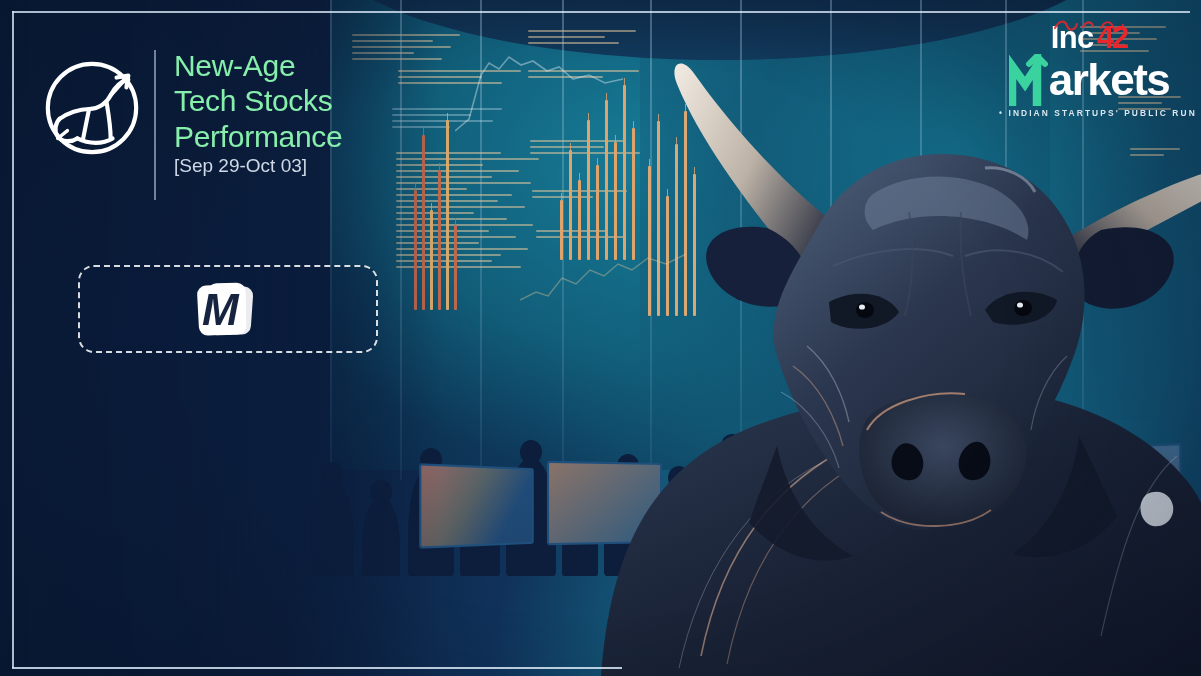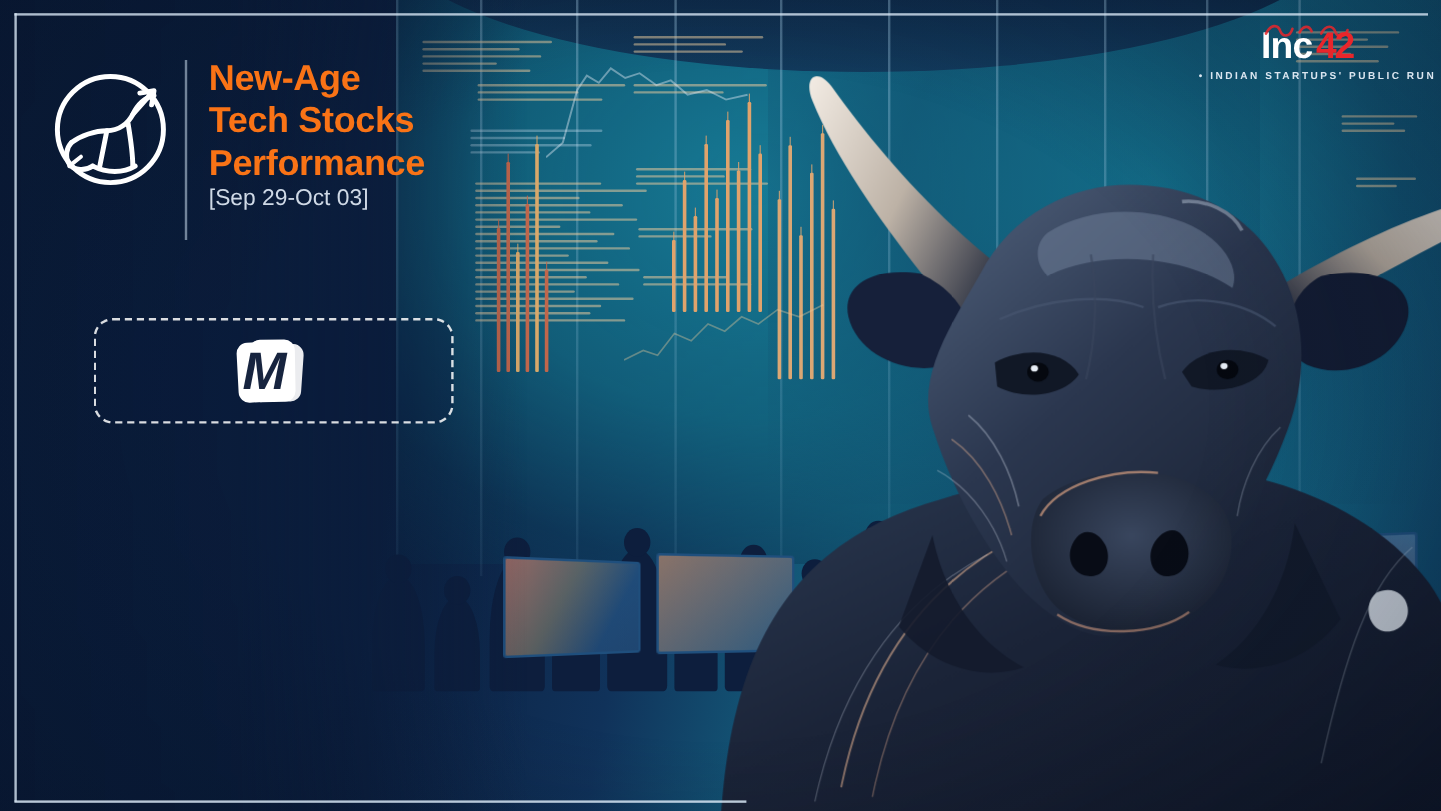--- a/index.html
+++ b/index.html
@@ -110,21 +110,21 @@
   
   .header{ position:absolute; left:38px; top:48px; display:flex; align-items:flex-start; }
   .bull-badge{ width:108px; height:108px; flex:none; margin-top:6px; }
   .bull-badge svg{ width:100%; height:100%; }
   .title-divider{
     width:2px; align-self:stretch; background:rgba(200,218,235,.55);
     margin:2px 18px 6px 8px; min-height:150px;
   }
   .titles{ padding-top:0; }
   .titles h1{
-    color:#f97316; font-size:30px; line-height:1.18; font-weight:700;
+    color:#86efac; font-size:30px; line-height:1.18; font-weight:400;
     letter-spacing:-.3px; white-space:pre-line;
   }
   .subtitle{
     color:#e3ecf5; font-size:19px; font-weight:400; margin-top:6px; line-height:1.25;
   }
   .daterange{
     color:#cfd9e6; font-size:19px; font-weight:400; line-height:1.3;
   }
 
   
@@ -505,17 +505,27 @@
       <path d="M4 12 C8 4 14 4 16 10 C18 15 24 15 26 8" fill="none" stroke="#e8262b" stroke-width="2.2" stroke-linecap="round"></path>
       <path d="M32 11 C35 5 40 5 42 10" fill="none" stroke="#e8262b" stroke-width="2.2" stroke-linecap="round"></path>
       <path d="M50 12 C54 4 60 5 62 11 C64 16 70 15 72 9" fill="none" stroke="#e8262b" stroke-width="2.2" stroke-linecap="round"></path>
     </svg>
 
     <div class="inc42-row">
       <span class="inc42-word">Inc</span>
       <span class="inc42-num">42</span>
     </div>
 
+    <div class="markets-row">
+      <div class="markets-m">
+        <svg width="44" height="52" viewBox="0 0 44 52" aria-hidden="true">
+          <path d="M3 49 V12 L16 30 L28 12 V49" fill="none" stroke="#3ad29f" stroke-width="8.5" stroke-linecap="square" stroke-linejoin="miter"></path>
+          <path d="M28 12 L28 6" stroke="#3ad29f" stroke-width="8.5"></path>
+          <path d="M20 10 L28 2 L36 10" fill="none" stroke="#3ad29f" stroke-width="6" stroke-linecap="round" stroke-linejoin="round"></path>
+        </svg>
+      </div>
+      <span class="markets-rest">arkets</span>
+    </div>
 
     <div class="inc42-tag">• INDIAN STARTUPS' PUBLIC RUN •</div>
   </div>
 
 </div>
 
 </body></html>

